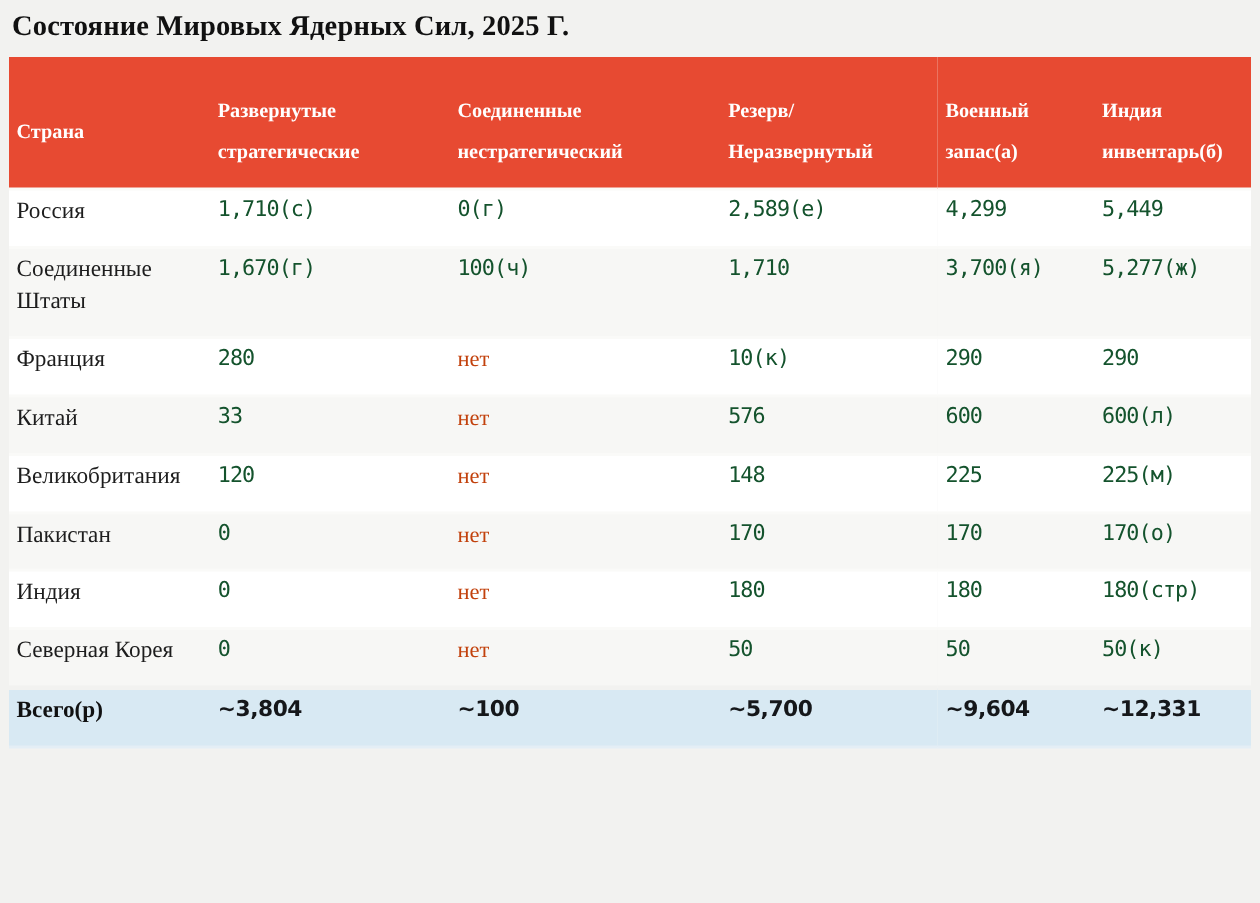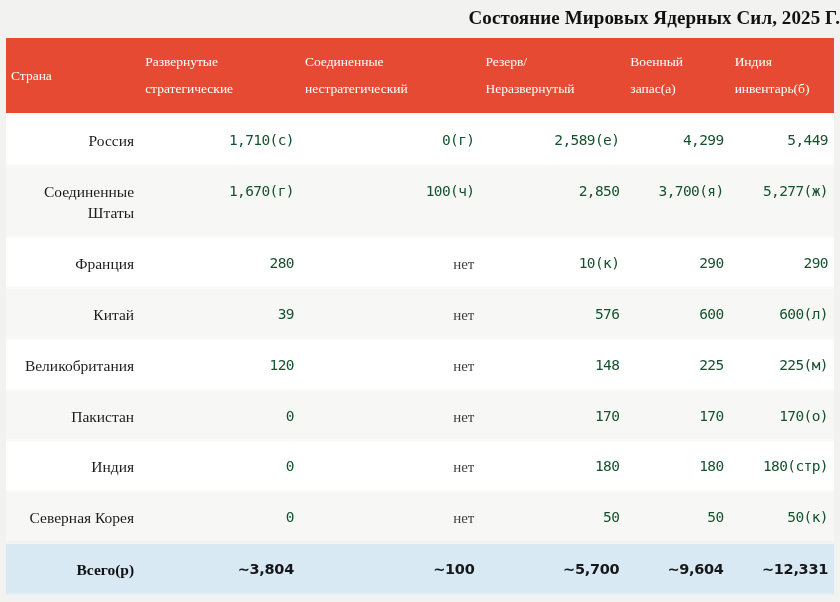--- a/index.html
+++ b/index.html
@@ -11,63 +11,62 @@
     overflow: hidden;
   }
   .page { width: 840px; height: 602px; }
   h1.title {
     font-size: 19px;
     font-weight: 700;
     color: #111;
     margin: 0;
     padding: 7px 0 9px 8px;
     letter-spacing: 0.1px;
-    text-align: right;
   }
   table.forces {
     width: 828px;
     margin: 0 6px;
     border-collapse: collapse;
     table-layout: fixed;
   }
   col.c1 { width: 16.2%; }
   col.c2 { width: 19.3%; }
   col.c3 { width: 21.8%; }
   col.c4 { width: 17.5%; }
   col.c5 { width: 12.6%; }
   col.c6 { width: 12.6%; }
   thead th {
     background: #E74A32;
     color: #ffffff;
     font-size: 13.5px;
-    font-weight: 400;
+    font-weight: 700;
     text-align: left;
     vertical-align: middle;
-    padding: 10px 6px 11px 5px;
+    padding: 22px 6px 11px 5px;
     line-height: 2.0;
     white-space: pre-line;
   }
   thead th:first-child { padding-left: 5px; }
   tbody td, tfoot td {
-    text-align: right;
+    text-align: left;
     vertical-align: top;
-    padding: 16px 6px 12px 5px;
+    padding: 4px 6px 12px 5px;
     line-height: 1.35;
   }
   tbody tr { background: #ffffff; border-top: 2px solid #fafaf8; }
   tbody tr:nth-child(even) { background: #f7f7f5; }
   td.country {
     font-family: "Liberation Serif", serif;
     font-size: 15.5px;
     color: #1d1d1d;
   }
   td.text {
     font-family: "Liberation Serif", serif;
     font-size: 15px;
-    color: #404040;
+    color: #c2410c;
   }
   td.num {
     font-family: "DejaVu Sans Mono", monospace;
     font-size: 14.5px;
     letter-spacing: -0.6px;
     color: #14532d;
   }
   tfoot tr.total {
     background: #D8E9F3;
     border-top: 3px solid #f2f2f0;
@@ -123,35 +122,35 @@
           <td class="num">1,710(с)</td>
           <td class="num">0(г)</td>
           <td class="num">2,589(е)</td>
           <td class="num">4,299</td>
           <td class="num">5,449</td>
         </tr>
         <tr>
           <td class="country">Соединенные Штаты</td>
           <td class="num">1,670(г)</td>
           <td class="num">100(ч)</td>
-          <td class="num">2,850</td>
+          <td class="num">1,710</td>
           <td class="num">3,700(я)</td>
           <td class="num">5,277(ж)</td>
         </tr>
         <tr>
           <td class="country">Франция</td>
           <td class="num">280</td>
           <td class="text">нет</td>
           <td class="num">10(к)</td>
           <td class="num">290</td>
           <td class="num">290</td>
         </tr>
         <tr>
           <td class="country">Китай</td>
-          <td class="num">39</td>
+          <td class="num">33</td>
           <td class="text">нет</td>
           <td class="num">576</td>
           <td class="num">600</td>
           <td class="num">600(л)</td>
         </tr>
         <tr>
           <td class="country">Великобритания</td>
           <td class="num">120</td>
           <td class="text">нет</td>
           <td class="num">148</td>

